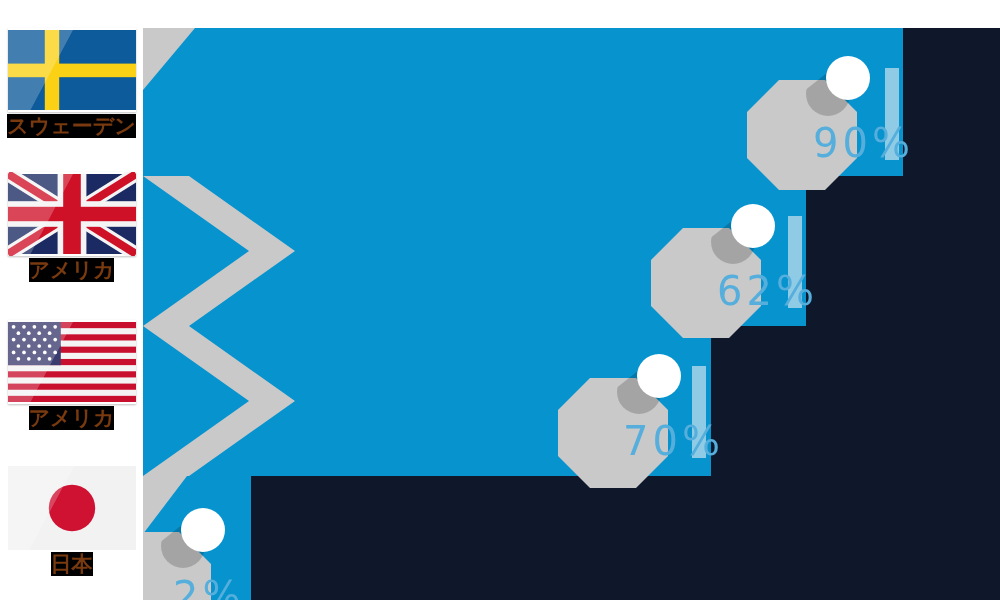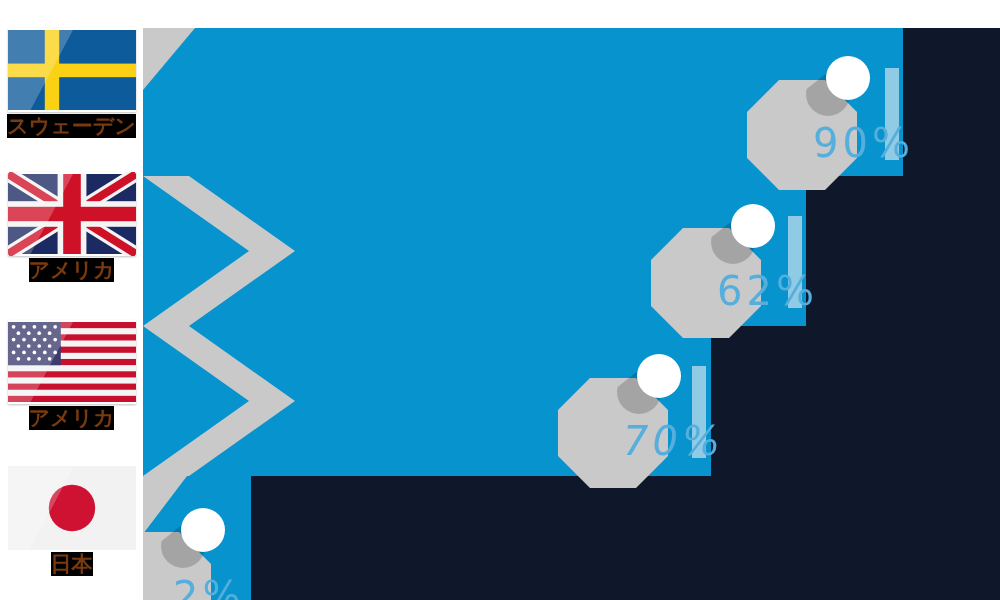--- a/index.html
+++ b/index.html
@@ -114,21 +114,21 @@
           <polygon points="32,0 78,0 110,32 110,78 78,110 32,110 0,78 0,32" fill="#c9c9c9"></polygon>
         </svg>
       </div>
       <div class="lbbar" style="left:645px;top:40px;width:14px;height:92px;"></div>
       <div class="dotshadow" style="left:568px;top:44px;
                   clip-path:polygon(50% 0,100% 0,100% 100%,0 100%,0 40%);"></div>
       <div class="dot" style="left:588px;top:28px;"></div>
       <div class="pct" style="left:574px;top:95px;">62%</div>
     </div>
 
-    <div class="barrow" style="top:298px;height:150px;width:568px;font-style:italic;">
+    <div class="barrow" style="top:298px;height:150px;width:568px;">
       <div class="chev" style="width:568px;">
         <svg width="568" height="150" viewBox="0 0 568 150">
           <rect x="0" y="0" width="568" height="150" fill="#0693ce"></rect>
           <polygon points="0,0 46,0 152,75 46,150 0,150 106,75" fill="#c9c9c9"></polygon>
         </svg>
       </div>
       <div class="hexgray" style="left:415px;top:52px;">
         <svg width="110" height="110" viewBox="0 0 110 110">
           <polygon points="32,0 78,0 110,32 110,78 78,110 32,110 0,78 0,32" fill="#c9c9c9"></polygon>
         </svg>

